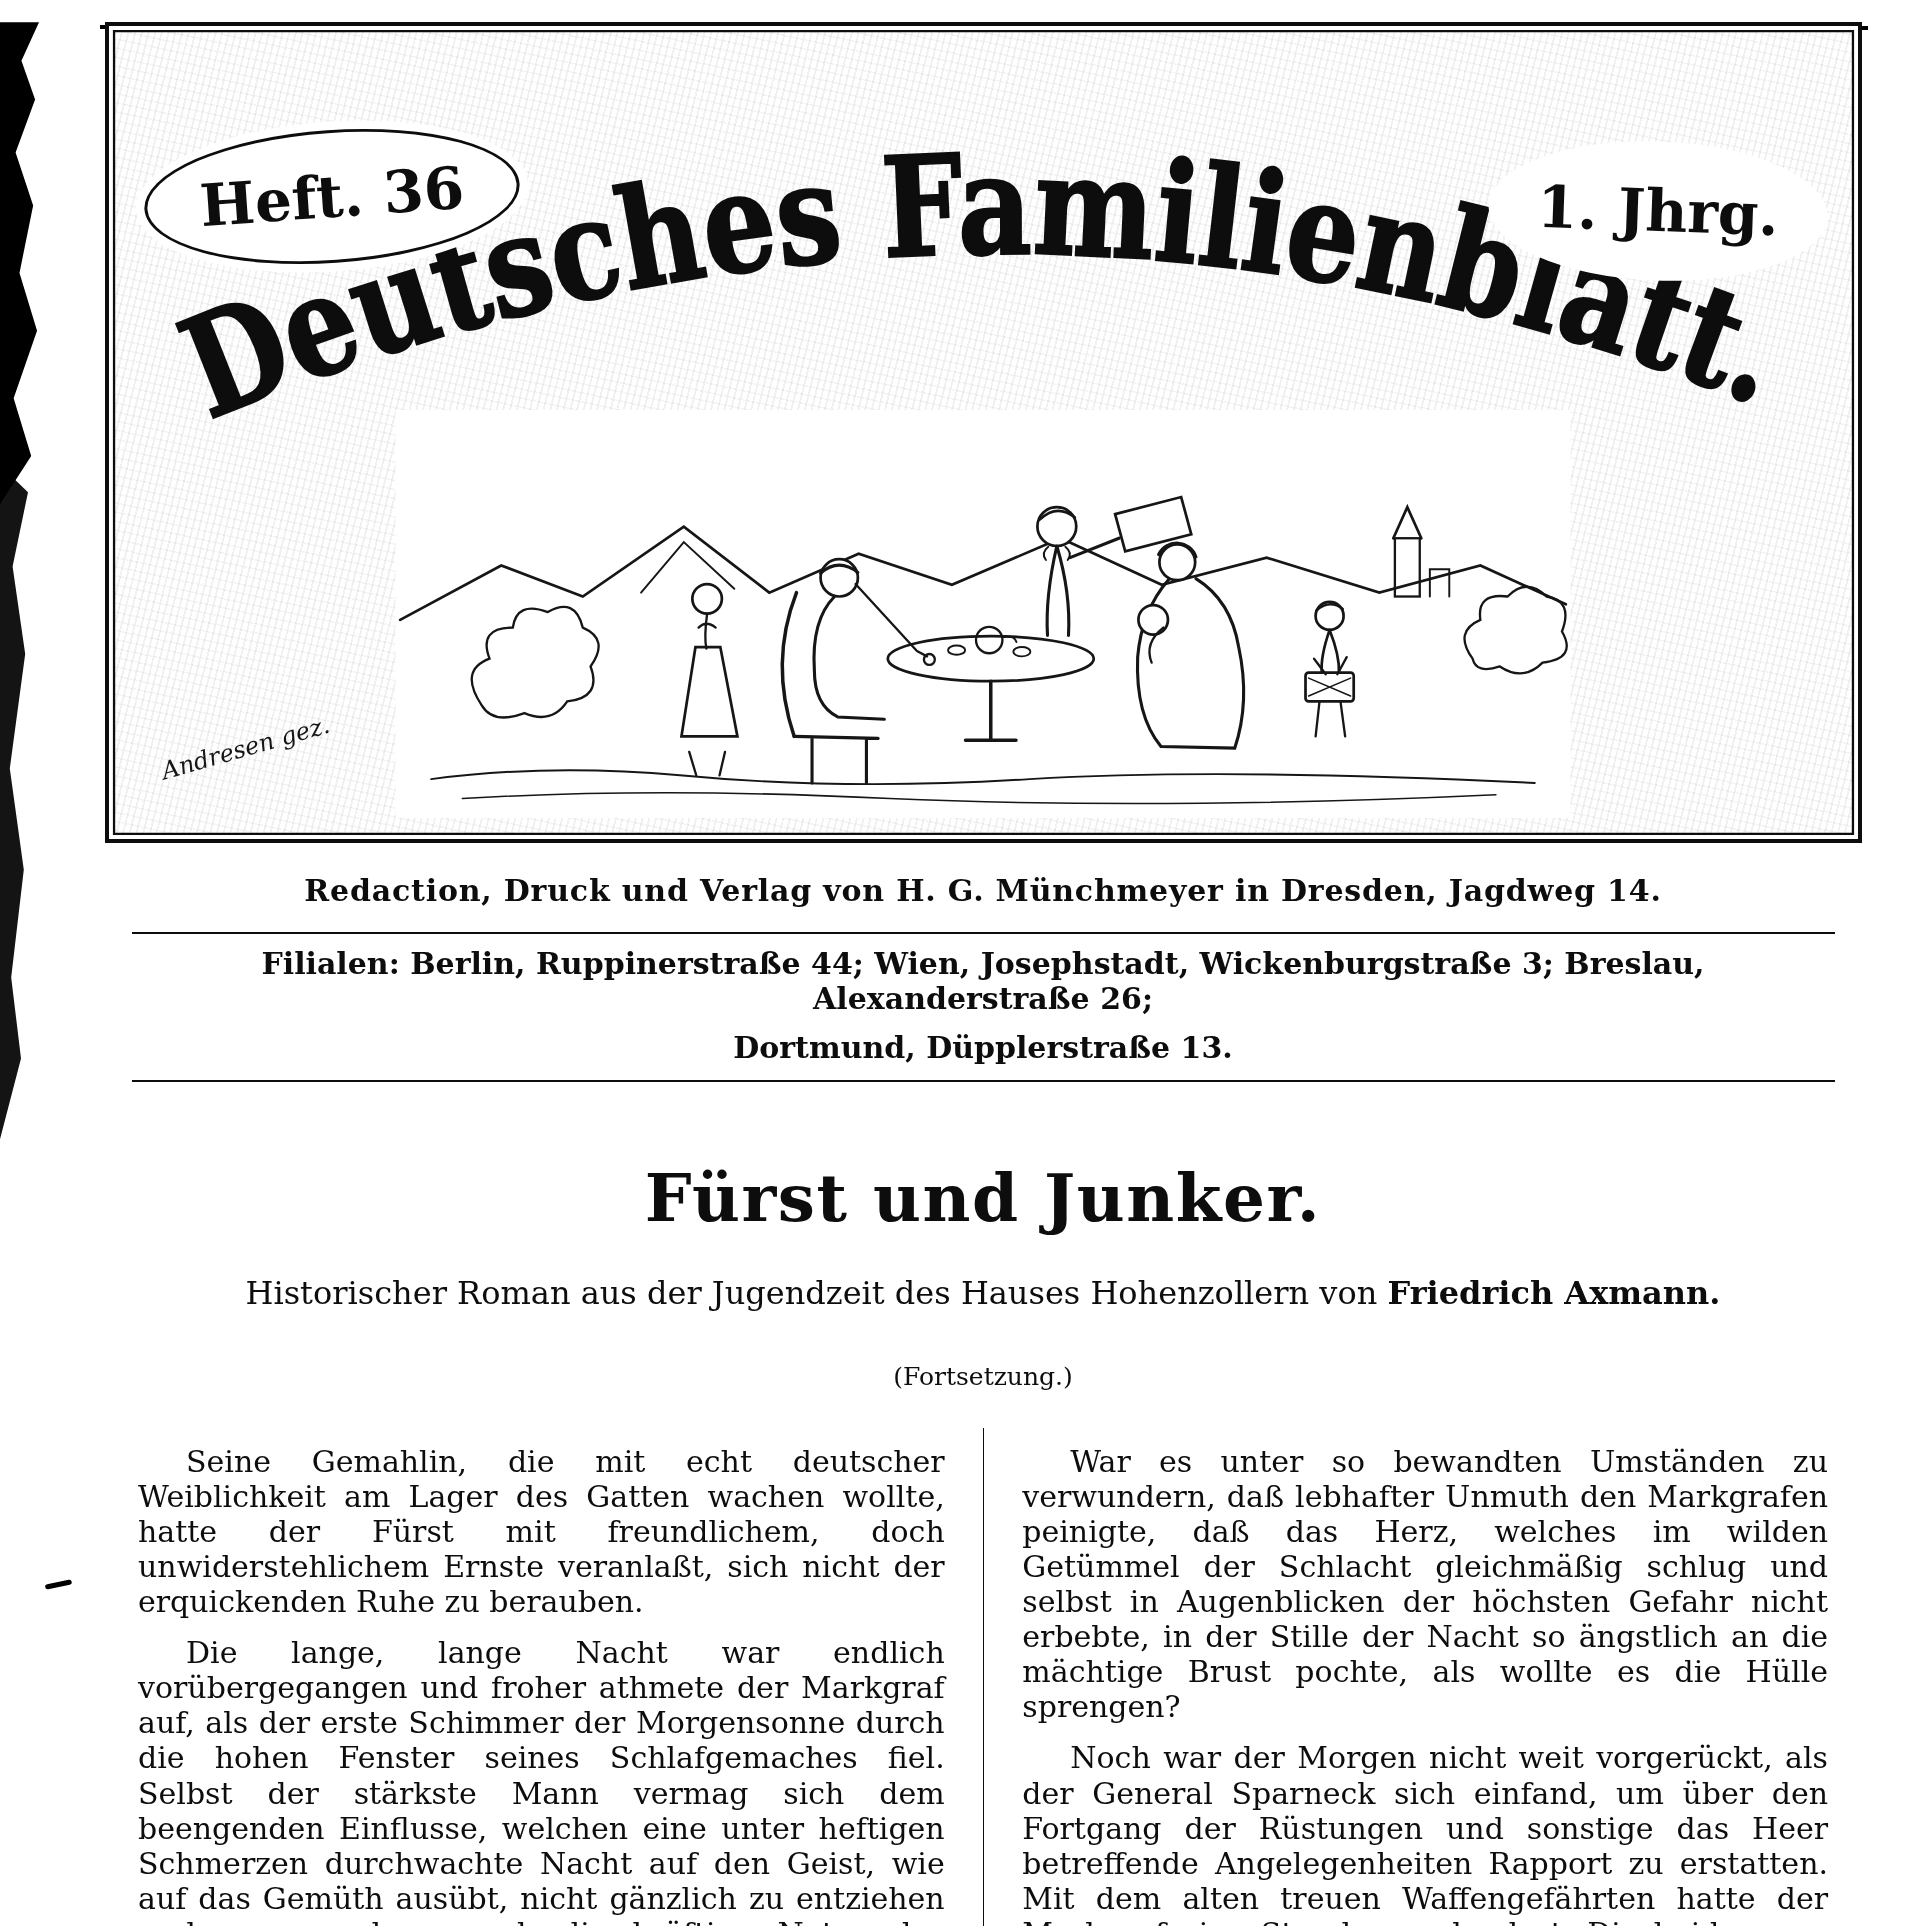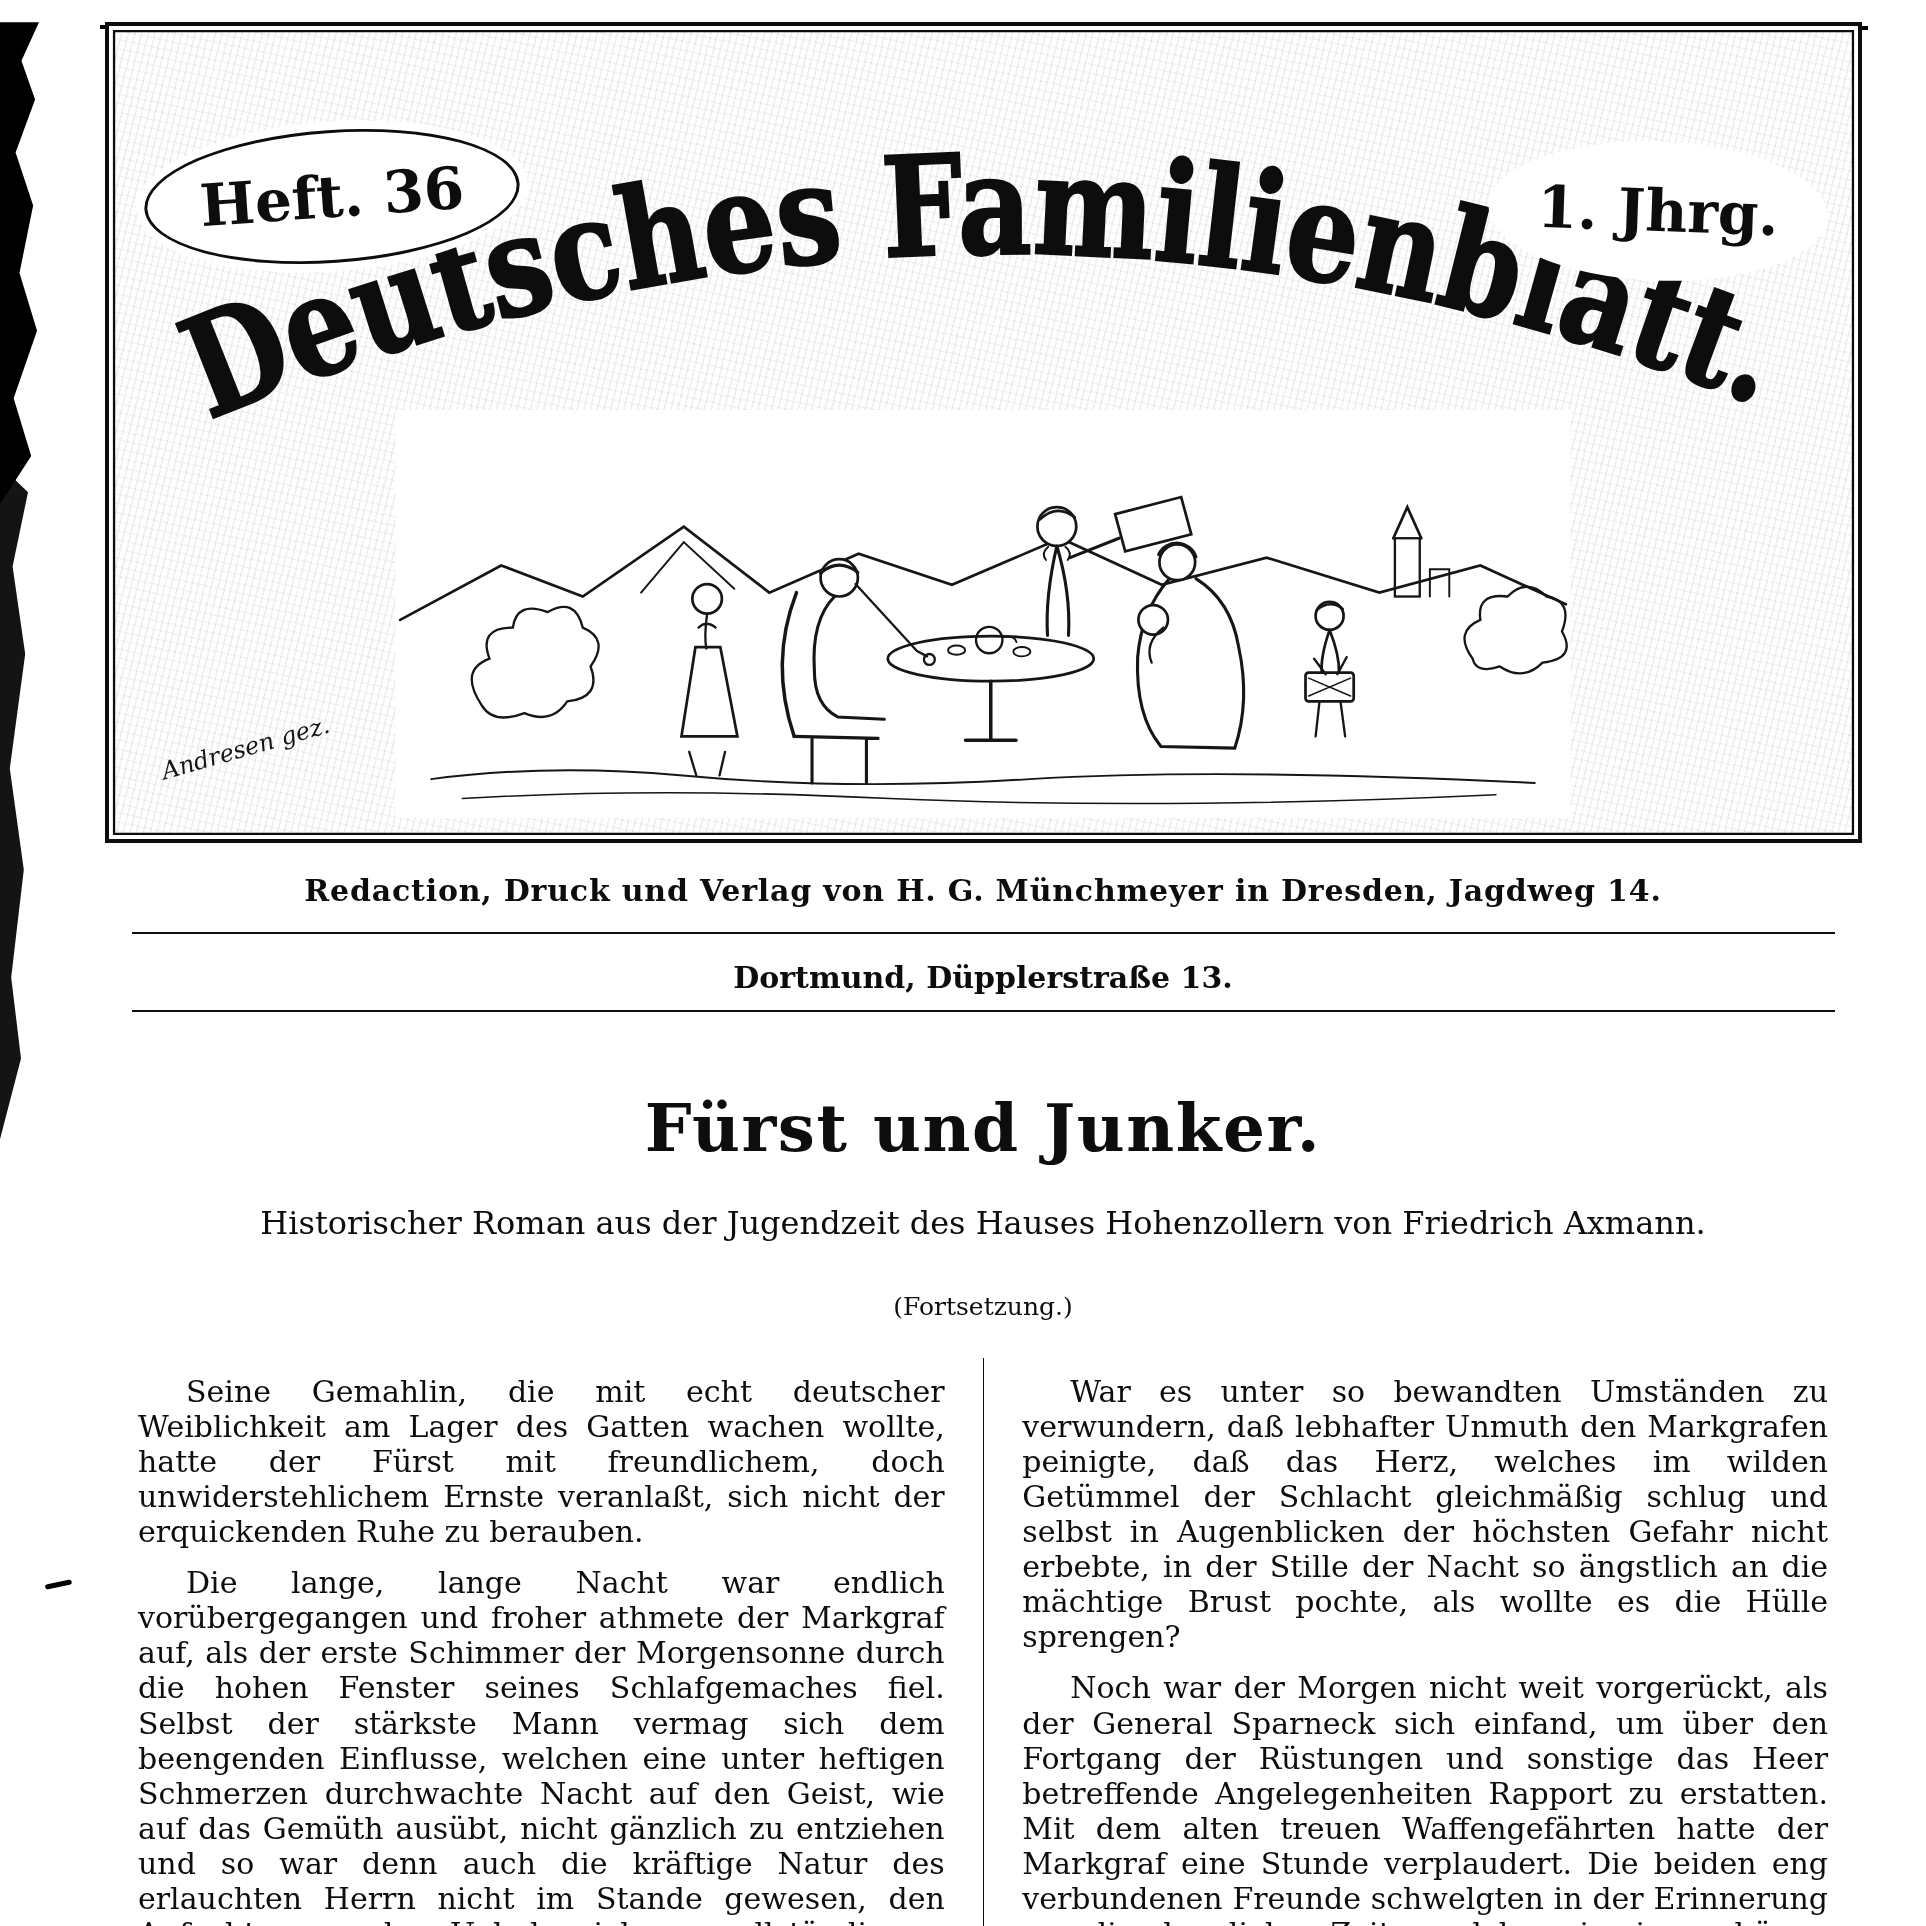--- a/index.html
+++ b/index.html
@@ -60,21 +60,21 @@
     padding: 11.6px 23px 15.4px; font-size: 30px; text-align: center; font-weight: bold;
   }
   .branches .line2 { margin-top: 14px; }
 
   
   .article-title {
     margin-top: 77px; text-align: center; font-size: 66px; font-weight: bold;
     letter-spacing: 1.5px;
   }
   .article-subtitle { margin-top: 37px; text-align: center; font-size: 32px; }
-  .article-subtitle .author { font-weight: normal; }
+  .article-subtitle .author { font-weight: bold; }
   .notes-row {
     margin: 34px auto 0; width: 1707px; display: flex; align-items: flex-start; gap: 32px;
   }
   .notes-row .continuation { flex: 1 1 45%; text-align: center; font-size: 25px; padding-top: 15.4px; }
   .notes-row .rights { flex: 1 1 55%; text-align: center; font-size: 23px; font-weight: bold; line-height: 1.55; }
 
   
   .columns {
     margin: 37px auto 0; width: 1722px; display: flex; align-items: stretch;
   }
@@ -186,20 +186,24 @@
         <path d="M2366 750 l-10 90 M2420 750 l12 90" stroke-width="6"></path>
       </svg>
     </div>
 
     <div class="artist-signature">Andresen gez.</div>
   </div>
 
   <div class="imprint">Redaction, Druck und Verlag von H. G. Münchmeyer in Dresden, Jagdweg 14.</div>
 
   <div class="branches">
+    <div>
+      <span>Filialen:</span>
+      <span>Berlin, Ruppinerstraße 44; Wien, Josephstadt, Wickenburgstraße 3; Breslau, Alexanderstraße 26;</span>
+    </div>
     <div class="line2">Dortmund, Düpplerstraße 13.</div>
   </div>
 
   <div class="article-title">Fürst und Junker.</div>
 
   <div class="article-subtitle">
     <span>Historischer Roman aus der Jugendzeit des Hauses Hohenzollern von </span><span class="author">Friedrich Axmann.</span>
   </div>
 
   <div class="notes-row">

